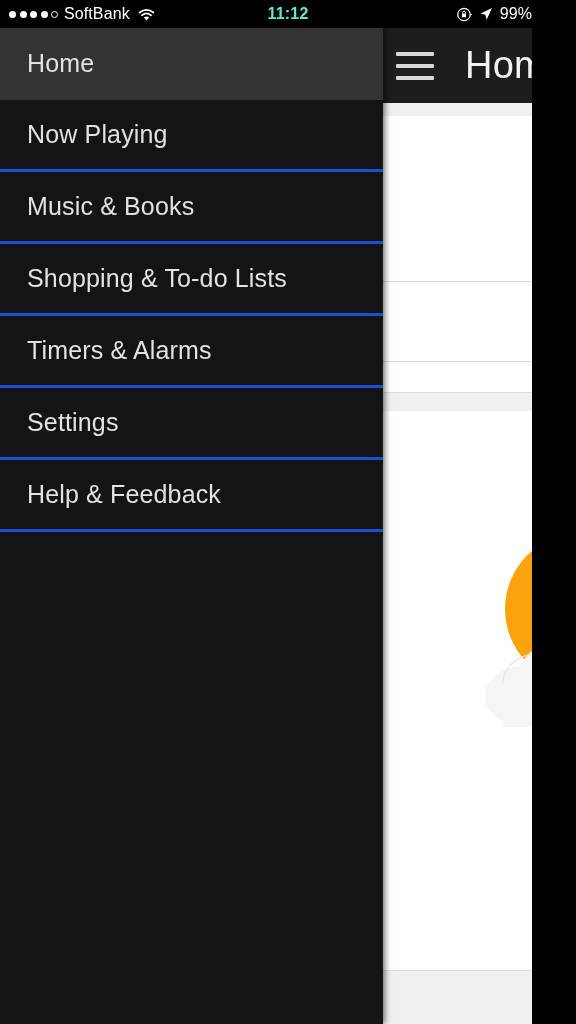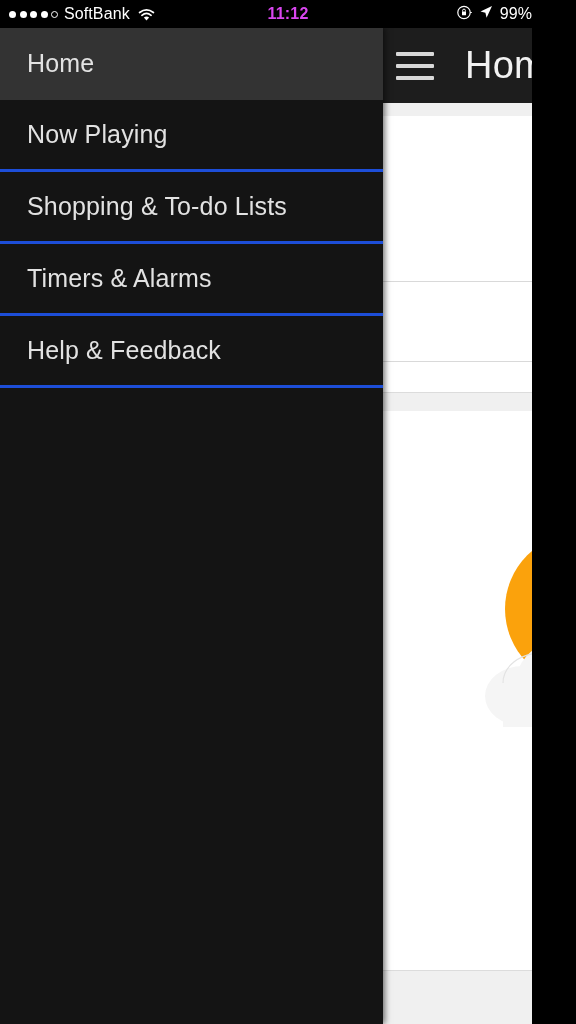--- a/index.html
+++ b/index.html
@@ -19,24 +19,24 @@
     font-size:16px; letter-spacing:0.1px;
   }
   .sb-left { display:flex; align-items:center; padding-left:9px; gap:6px; }
   .dots { display:flex; align-items:center; gap:3.5px; }
   .dot { width:7px; height:7px; border-radius:50%; background:#fff; }
   .dot.hollow { background:transparent; border:1px solid #fff; width:7px; height:7px; }
   .carrier { font-size:16px; color:#fff; }
   .wifi { display:inline-block; width:17px; height:13px; margin-left:2px; }
   .sb-center {
     position:absolute; left:0; right:0; text-align:center;
-    font-size:16px; font-weight:600; color:#d946ef; letter-spacing:0.2px;
+    font-size:16px; font-weight:600; color:#5eead4; letter-spacing:0.2px;
   }
   .sb-right {
-    margin-left:auto; display:flex; gap:7px; padding-right:8px;
+    margin-left:auto; display:flex; align-items:center; gap:7px; padding-right:8px;
   }
   .rot-lock { width:15px; height:15px; }
   .loc-arrow { width:14px; height:14px; }
   .batt-pct { font-size:16px; color:#fff; }
   .batt {
     width:29px; height:13px; border:1.4px solid #fff; border-radius:3px;
     position:relative; display:flex; align-items:center; padding:1.3px;
   }
   .batt::after {
     content:""; position:absolute; right:-4px; top:4px;
@@ -236,23 +236,29 @@
   </div>
 
   <div class="drawer">
     <div class="menu-item active">
       <span class="menu-label">Home</span>
     </div>
     <div class="menu-item">
       <span class="menu-label">Now Playing</span>
     </div>
     <div class="menu-item">
+      <span class="menu-label">Music &amp; Books</span>
+    </div>
+    <div class="menu-item">
       <span class="menu-label">Shopping &amp; To-do Lists</span>
     </div>
     <div class="menu-item">
       <span class="menu-label">Timers &amp; Alarms</span>
     </div>
     <div class="menu-item">
+      <span class="menu-label">Settings</span>
+    </div>
+    <div class="menu-item">
       <span class="menu-label">Help &amp; Feedback</span>
     </div>
   </div>
 
 </div>
 
 </body></html>

